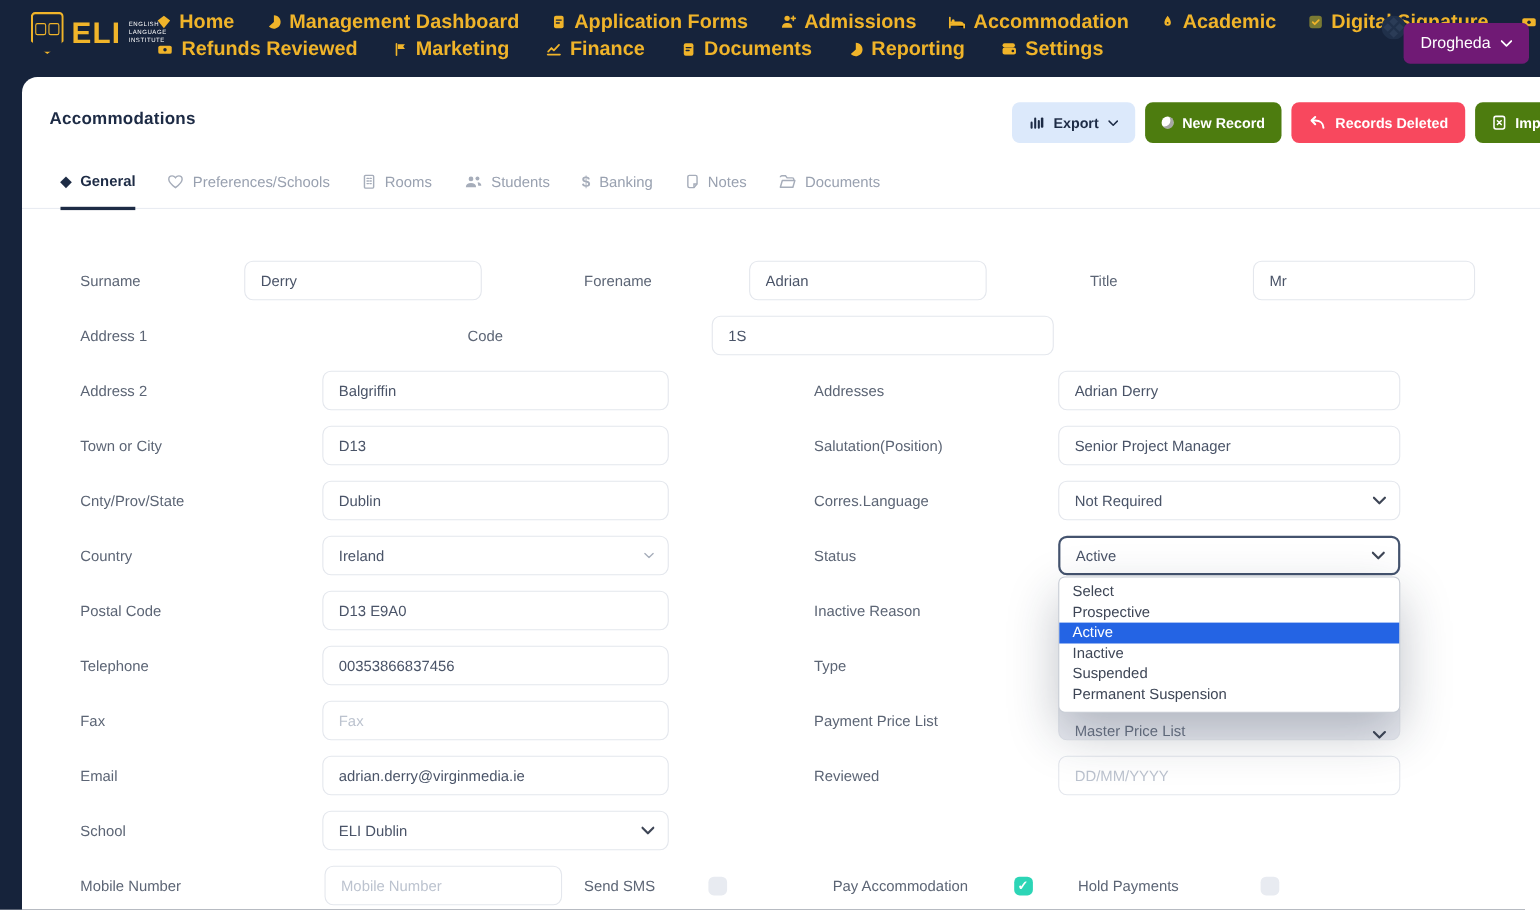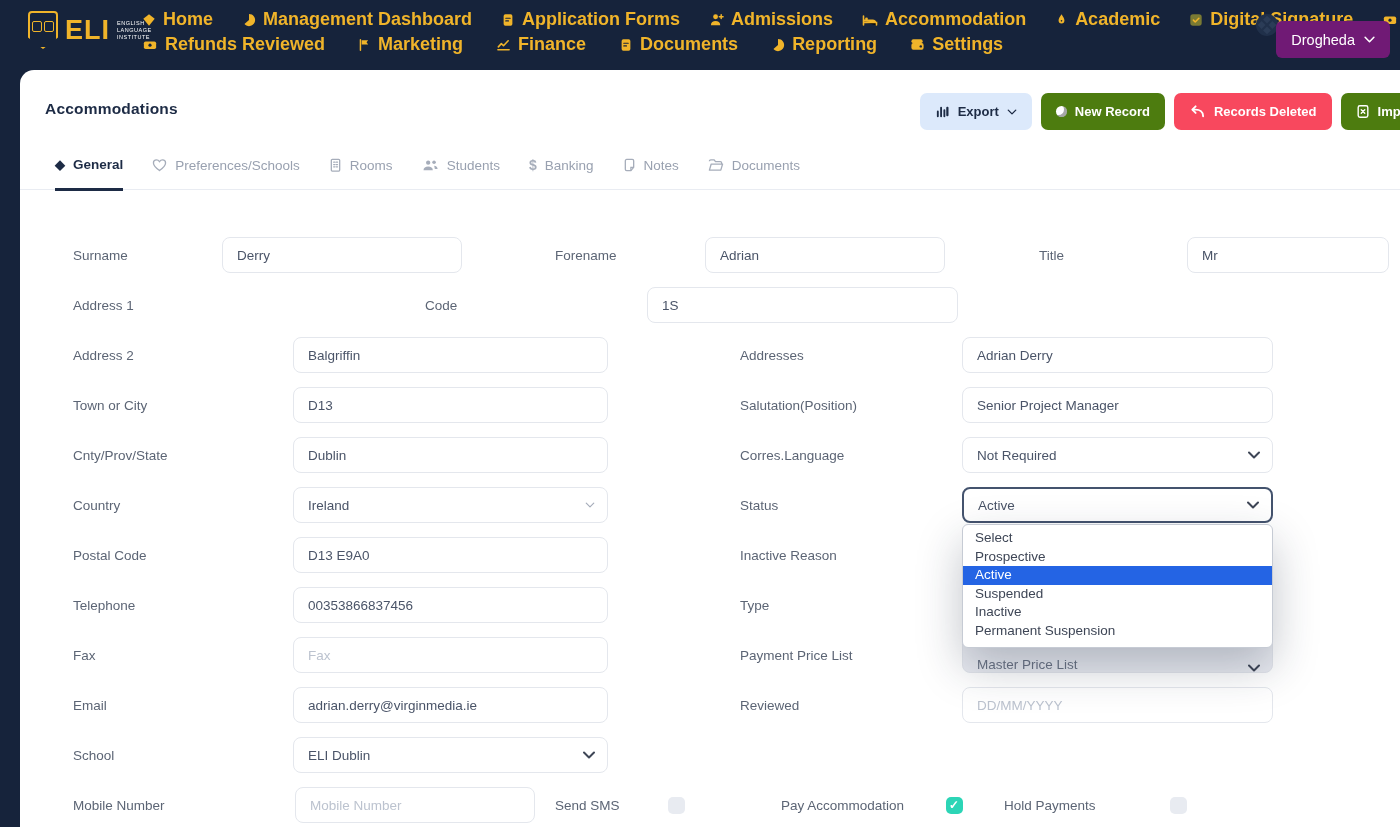--- a/index.html
+++ b/index.html
@@ -49,21 +49,21 @@
   .frow{display:flex;align-items:center;height:36px;margin-bottom:14px;}
   .lbl{color:#5C6575;font-size:13.5px;flex:0 0 auto;}
   .inp{height:36px;border:1px solid #E4E7ED;border-radius:8px;box-sizing:border-box;
     padding:0 14px;font-size:13.5px;color:#4A5468;font-family:"Liberation Sans",sans-serif;outline:none;background:#fff;}
   .inp::placeholder{color:#BCC3CF;}
   .sel{height:36px;border:1px solid #E4E7ED;border-radius:8px;box-sizing:border-box;
     display:flex;align-items:center;justify-content:space-between;padding:0 12px 0 14px;
     font-size:13.5px;color:#4A5468;cursor:pointer;background:#fff;}
   .sel.focused{border:2px solid #44536E;}
   .sel.disabled{background:#E9EBF1;border-color:#E2E5EB;color:#6A7384;align-items:flex-end;}
-  .w200{width:240px;} .w315{width:315px;} .w311{width:311px;} .w202{width:202px;}
+  .w200{width:216px;} .w315{width:315px;} .w311{width:311px;} .w202{width:202px;}
   .lw149{width:149px;} .lw150{width:150px;} .lw148{width:148px;} .lw220{width:220px;} .lw222{width:222px;}
   .sp93{width:93px;} .sp94{width:94px;} .sp132{width:132px;}
   .relwrap{position:relative;}
   .dropdown{position:absolute;top:37px;left:0;width:311px;background:#fff;border:1px solid #C6CBD4;
     border-radius:6px;box-shadow:0 18px 45px rgba(30,40,60,.28);padding:4px 0 7px;z-index:20;box-sizing:border-box;}
   .opt{font-size:13.5px;color:#3E4656;padding:1px 12px;line-height:16.5px;cursor:pointer;white-space:nowrap;}
   .opt.hl{background:#2464E4;color:#fff;}
   .cb{width:17px;height:17px;border-radius:5px;background:#E8EBF1;flex:0 0 auto;cursor:pointer;position:relative;}
   .cb.checked{background:#2CD5B6;}
   .cb.checked::after{content:"\2713";position:absolute;left:3px;top:1px;color:#fff;font-size:12px;font-weight:bold;}
@@ -351,22 +351,22 @@
         <div class="sel focused w311">
           <span>Active</span>
           <svg width="12" height="8" viewBox="0 0 12 8">
               <path d="M1 1.5l5 5 5-5" stroke="#3E4656" stroke-width="2" fill="none" stroke-linecap="round" stroke-linejoin="round"></path>
             </svg>
         </div>
         <div class="dropdown">
           <div class="opt">Select</div>
           <div class="opt">Prospective</div>
           <div class="opt hl">Active</div>
+          <div class="opt">Inactive</div>
           <div class="opt">Suspended</div>
-          <div class="opt">Inactive</div>
           <div class="opt">Permanent Suspension</div>
         </div>
       </div>
     </div>
 
     <div class="frow">
       <span class="lbl lw220">Postal Code</span>
       <input class="inp w315" value="D13 E9A0" style="">
       <span class="sp132"></span>
       <span class="lbl lw222">Inactive Reason</span>

